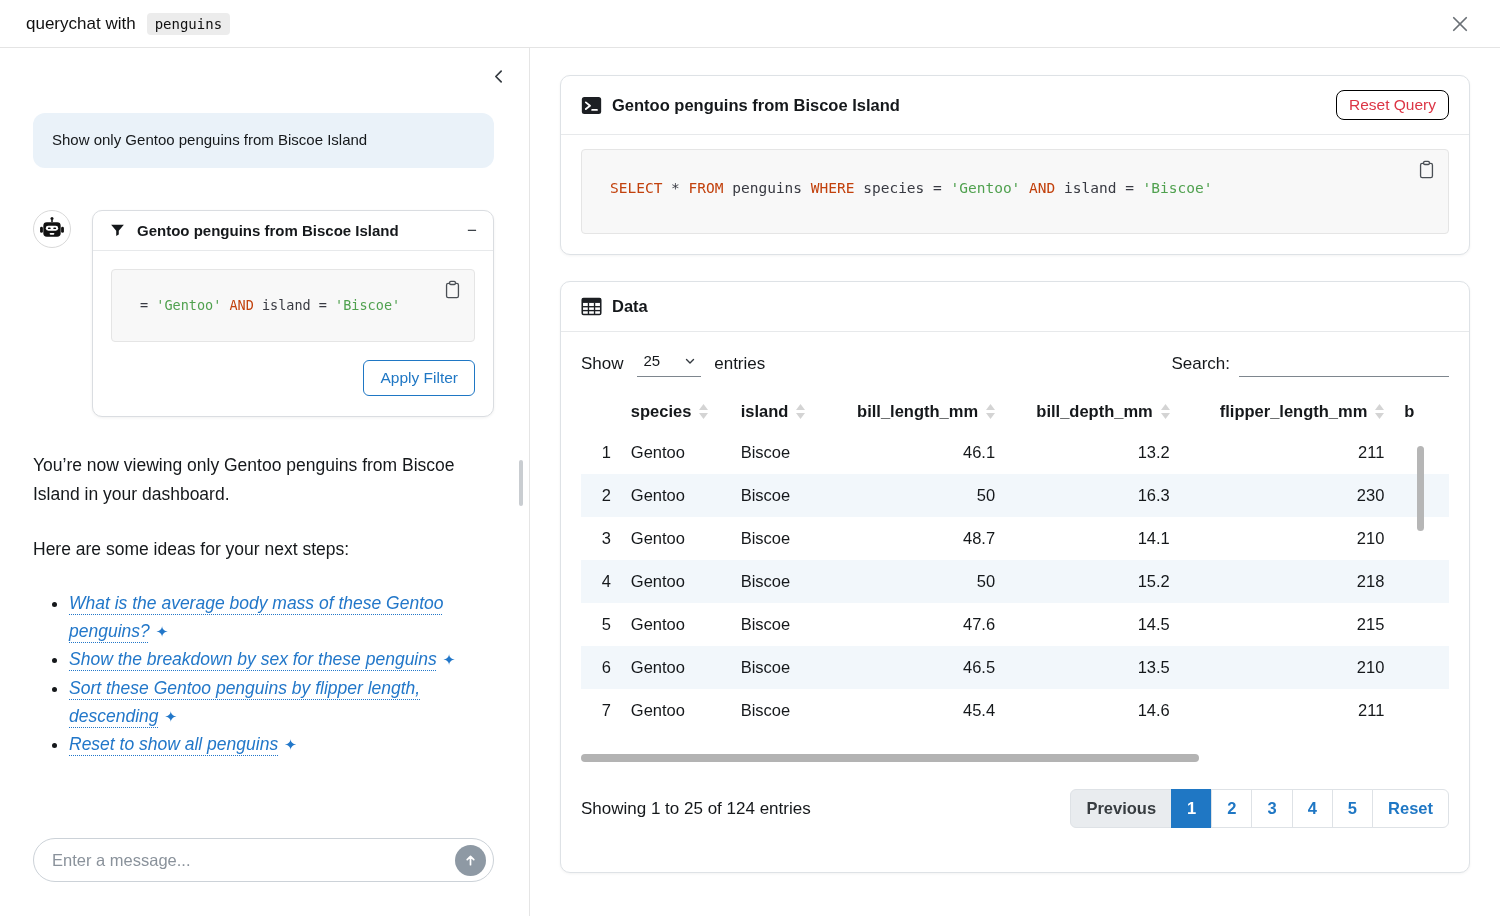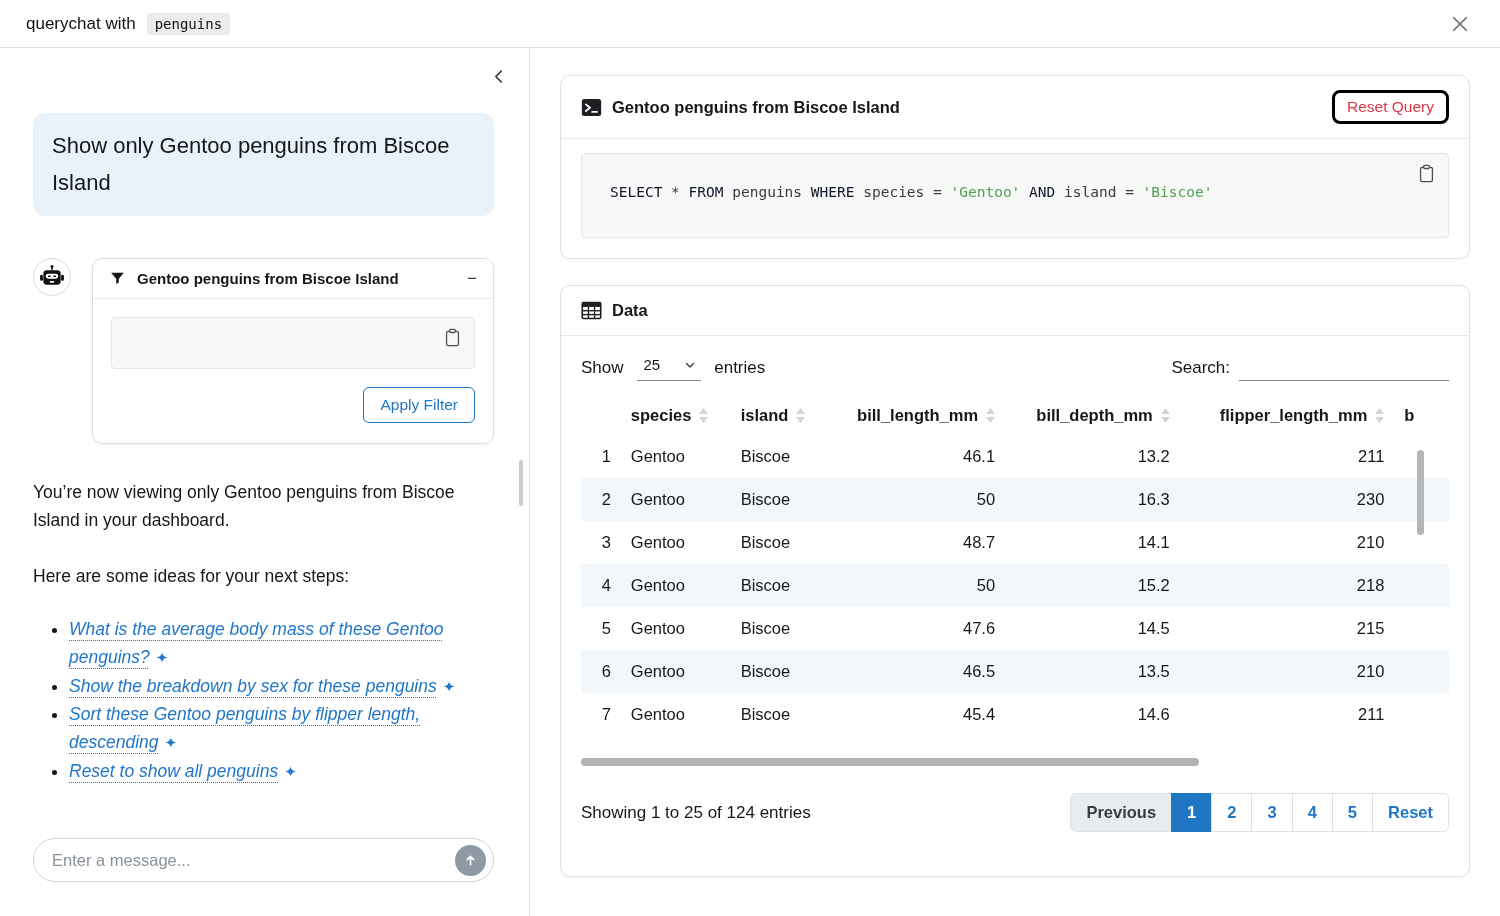--- a/index.html
+++ b/index.html
@@ -10,53 +10,53 @@
   .topbar { display:flex; align-items:center; gap:11px; height:48px; padding:0 26px; border-bottom:1px solid #e4e4e4; }
   .topbar-title { font-size:17px; color:#111; }
   .dataset-chip { font-family:"DejaVu Sans Mono","Liberation Mono",monospace; font-size:14px; background:#ececec; color:#111; padding:3px 8px; border-radius:4px; }
   .close-btn { margin-left:auto; background:none; border:none; line-height:0; padding:4px; }
 
   .layout { display:flex; height:868px; }
 
   
   .sidebar { width:530px; flex:none; border-right:1px solid #e5e5e5; position:relative; padding:0 35px 0 33px; overflow:hidden; }
   .collapse-btn { position:absolute; top:16px; right:18px; background:none; border:none; line-height:0; padding:4px; }
-  .user-bubble { margin-top:65px; background:#eaf2f9; border-radius:12px; padding:15px 19px; font-size:22px; line-height:1.66; color:#15181b; }
+  .user-bubble { margin-top:65px; background:#eaf2f9; border-radius:12px; padding:15px 19px; font-size:15px; line-height:1.66; color:#15181b; }
   .bot-row { display:flex; gap:21px; margin-top:42px; }
   .avatar { width:38px; height:38px; flex:none; border:1px solid #d9d9d9; border-radius:50%; background:#fff; display:flex; align-items:center; justify-content:center; }
   .filter-card { flex:1; background:#fff; border:1px solid #dadde1; border-radius:10px; box-shadow:0 1px 3px rgba(0,0,0,.06); }
   .filter-card-header { display:flex; align-items:center; gap:11px; padding:11px 16px; border-bottom:1px solid #e7e9eb; }
   .filter-card-title { font-weight:700; font-size:15px; }
   .minus-btn { margin-left:auto; background:none; border:none; font-size:17px; color:#343a40; line-height:1; }
   .filter-card-body { padding:18px 18px 20px; }
   .codeblock { position:relative; background:#f8f8f8; border:1px solid #e5e5e5; border-radius:4px; padding:25px 16px 25px 28px; font-family:"DejaVu Sans Mono","Liberation Mono",monospace; color:#383a42; }
   .codeblock .code-line { font-size:13.5px; line-height:1.6; white-space:pre; }
   .copy-btn { position:absolute; top:8px; right:10px; background:none; border:none; line-height:0; padding:2px; }
-  .t-kw { color:#0f172a;text-align:right; }
+  .t-kw { color:#c2410c;text-align:right; }
   .t-str { color:#50a14f; }
   .apply-row { text-align:right; margin-top:18px; }
   .btn-apply { background:#fff; border:1px solid #1f77c4; color:#1f77c4; border-radius:6px; padding:8px 16px; font-size:15.5px; }
   .assistant-text { font-size:17.5px; line-height:1.62; margin-top:34px; color:#15181b; }
   .assistant-text + .assistant-text { margin-top:27px; }
   .suggestions { margin:25px 0 0; padding-left:36px; font-size:17.5px; line-height:1.62;font-style:italic; }
   .suggestions li { margin:0; }
   .suggestion-link { color:#2277c9; text-decoration:underline dotted; text-decoration-thickness:1px; text-underline-offset:5px; cursor:pointer; }
   .sparkle { color:#2277c9; margin-left:6px; font-size:15px; }
   .chat-input { position:absolute; left:33px; right:35px; bottom:34px; height:44px; border:1px solid #ccd2d8; border-radius:22px; background:#fff; display:flex; align-items:center; padding:0 7px 0 18px; }
   .chat-input input { flex:1; border:none; outline:none; font-size:16.5px; color:#15181b; background:transparent; font-family:inherit; }
   .chat-input input::placeholder { color:#8a929b; }
   .send-btn { width:31px; height:31px; flex:none; border:none; border-radius:50%; background:#8e99a4; display:flex; align-items:center; justify-content:center; }
   .sidebar-thumb { position:absolute; right:6px; top:412px; width:4px; height:46px; background:#c9cdd1; border-radius:2px; }
 
   
   .main { flex:1; padding:27px 30px; overflow:hidden; background:#fff; }
   .card { background:#fff; border:1px solid #dee2e6; border-radius:10px; box-shadow:0 1px 3px rgba(0,0,0,.05); }
   .card-header { display:flex; align-items:center; gap:10px; padding:14px 20px; border-bottom:1px solid #e7e9eb; }
   .card-title { font-weight:700; font-size:16.5px; }
-  .btn-reset { margin-left:auto; background:#fff; border:3px solid #000000; color:#dc3545; border-radius:8px; padding:5px 12px; font-size:15.5px; }
+  .btn-reset { margin-left:auto; background:#fff; border:1px solid #000000; color:#dc3545; border-radius:8px; padding:5px 12px; font-size:15.5px; }
   .query-card .card-body { padding:14px 20px 20px; }
   .query-card .codeblock { padding:27px 20px 33px 28px; }
   .query-card .code-line { font-size:14.5px; }
 
   .data-card { margin-top:26px; height:592px; }
   .data-card .card-body { padding:18px 20px; }
   .controls { display:flex; align-items:center; font-size:17px; }
   .page-select { display:flex; align-items:center; gap:24px; border-bottom:1px solid #7e868e; padding:2px 5px 7px 7px; margin:0 13px; cursor:pointer; }
   .page-select-value { font-size:15px; }
   .search-wrap { margin-left:auto; display:flex; align-items:center; gap:9px; }
@@ -130,20 +130,21 @@
         </div>
         <div class="filter-card-body">
           <div class="codeblock">
             <button class="copy-btn">
               <svg viewBox="0 0 16 16" width="19" height="19" fill="none" stroke="#4a4f55" stroke-width="1.1">
                   <rect x="3" y="2.8" width="10" height="12" rx="1.4"></rect>
                   <rect x="5.6" y="1.1" width="4.8" height="2.7" rx="0.9" fill="#f8f8f8"></rect>
                 </svg>
             </button>
             <div>
+                <div class="code-line"><span class="t-p">= </span><span class="t-str">'Gentoo'</span><span class="t-p"> </span><span class="t-kw">AND</span><span class="t-p"> island = </span><span class="t-str">'Biscoe'</span></div>
               </div>
           </div>
           <div class="apply-row">
             <button class="btn-apply">Apply Filter</button>
           </div>
         </div>
       </div>
     </div>
 
     <p class="assistant-text">You’re now viewing only Gentoo penguins from Biscoe Island in your dashboard.</p>

